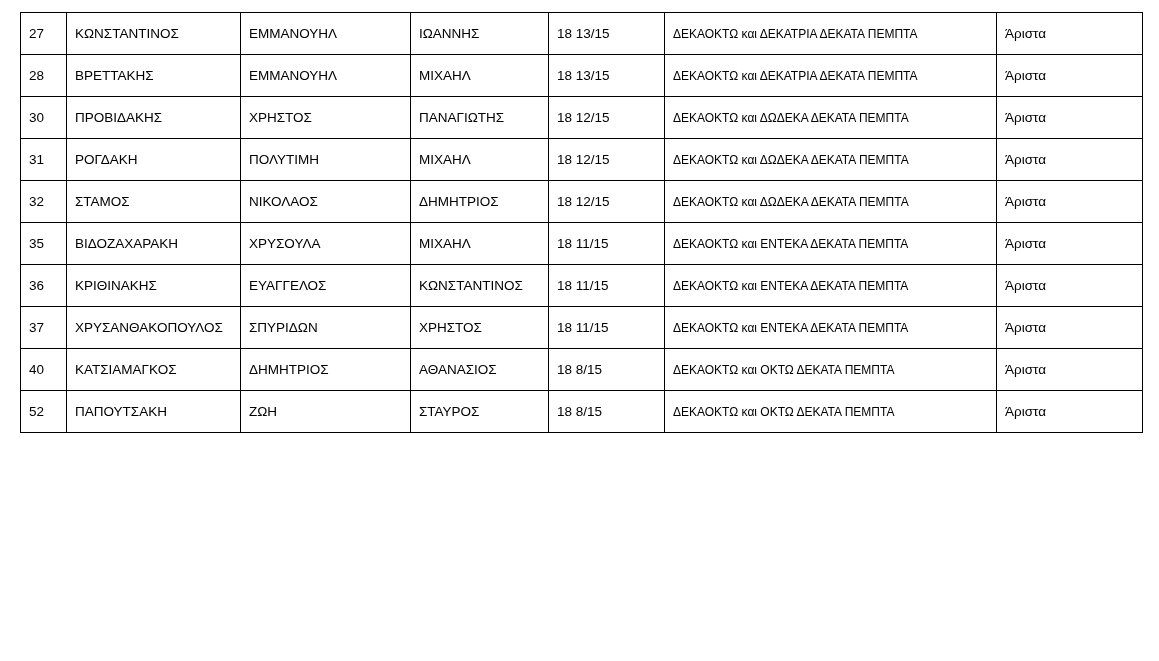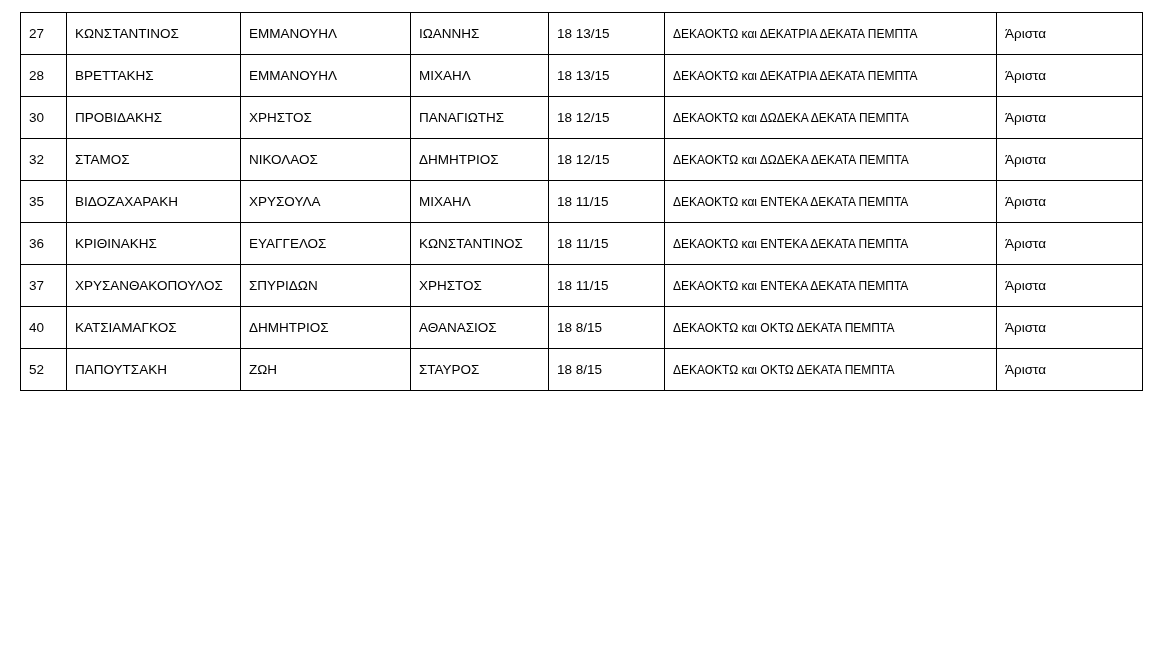--- a/index.html
+++ b/index.html
@@ -83,20 +83,29 @@
         <tr>
           <td class="cell-no">30</td>
           <td class="cell-last">ΠΡΟΒΙΔΑΚΗΣ</td>
           <td class="cell-first">ΧΡΗΣΤΟΣ</td>
           <td class="cell-father">ΠΑΝΑΓΙΩΤΗΣ</td>
           <td class="cell-num">18 12/15</td>
           <td class="cell-words cell-long">ΔΕΚΑΟΚΤΩ και ΔΩΔΕΚΑ ΔΕΚΑΤΑ ΠΕΜΠΤΑ</td>
           <td class="cell-mark">Άριστα</td>
         </tr>
         <tr>
+          <td class="cell-no">31</td>
+          <td class="cell-last">ΡΟΓΔΑΚΗ</td>
+          <td class="cell-first">ΠΟΛΥΤΙΜΗ</td>
+          <td class="cell-father">ΜΙΧΑΗΛ</td>
+          <td class="cell-num">18 12/15</td>
+          <td class="cell-words cell-long">ΔΕΚΑΟΚΤΩ και ΔΩΔΕΚΑ ΔΕΚΑΤΑ ΠΕΜΠΤΑ</td>
+          <td class="cell-mark">Άριστα</td>
+        </tr>
+        <tr>
           <td class="cell-no">32</td>
           <td class="cell-last">ΣΤΑΜΟΣ</td>
           <td class="cell-first">ΝΙΚΟΛΑΟΣ</td>
           <td class="cell-father">ΔΗΜΗΤΡΙΟΣ</td>
           <td class="cell-num">18 12/15</td>
           <td class="cell-words cell-long">ΔΕΚΑΟΚΤΩ και ΔΩΔΕΚΑ ΔΕΚΑΤΑ ΠΕΜΠΤΑ</td>
           <td class="cell-mark">Άριστα</td>
         </tr>
         <tr>
           <td class="cell-no">35</td>

